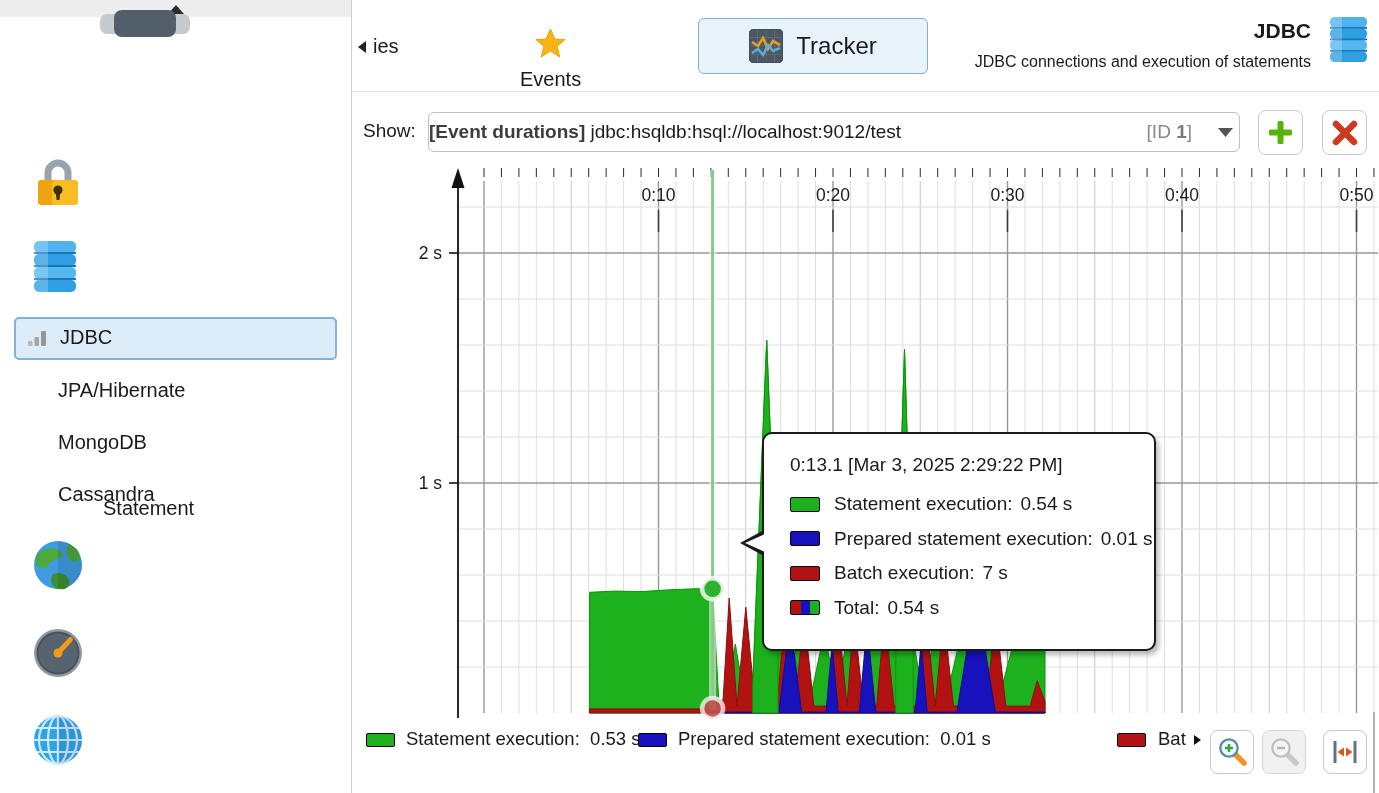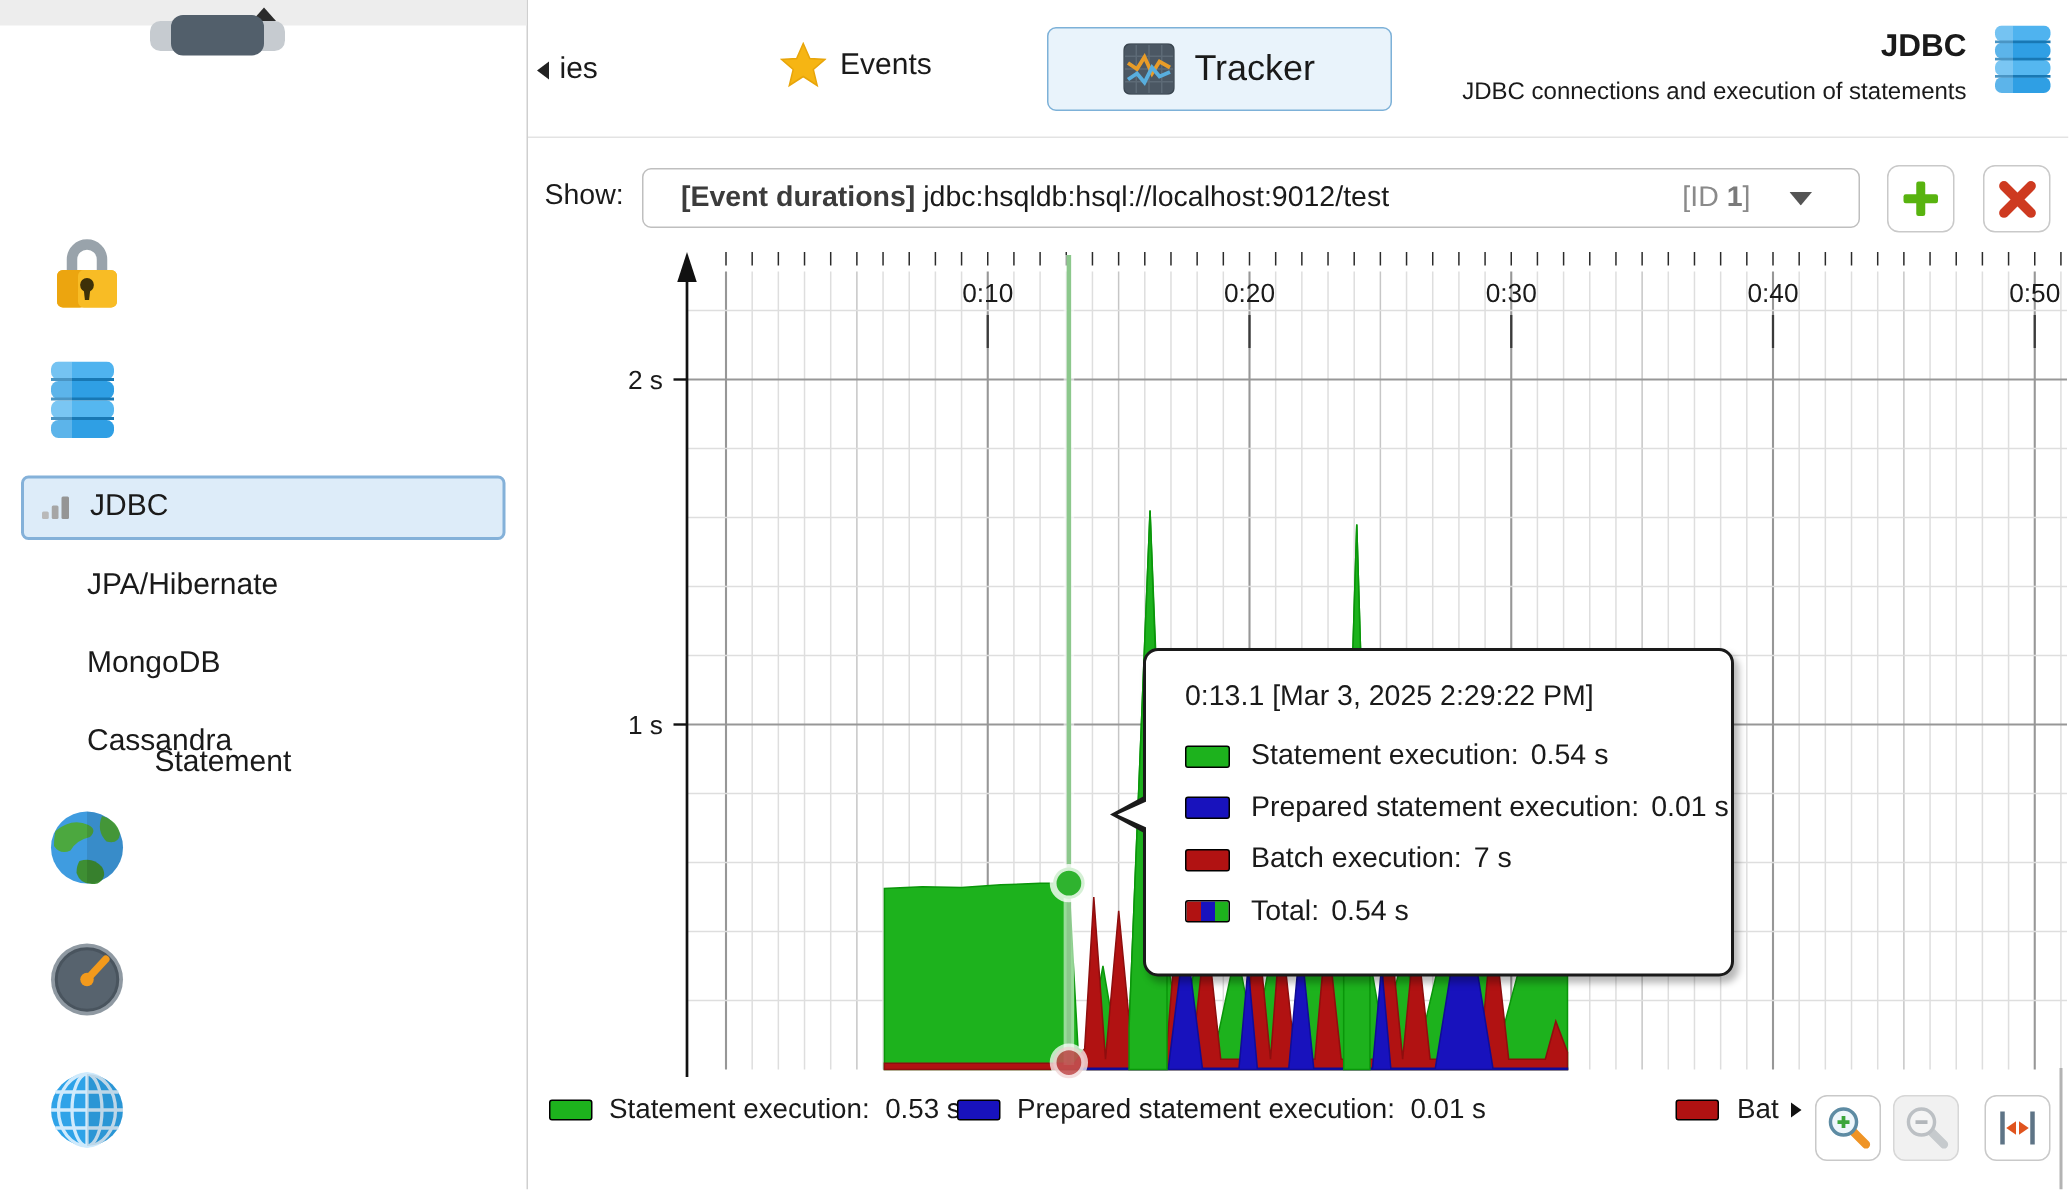--- a/index.html
+++ b/index.html
@@ -19,35 +19,35 @@
   .side-label.sub { left:58px; }
   .jdbc-row { position:absolute; left:14px; top:317px; width:323px; height:43px;
     background:#ddecf9; border:2px solid #84b1d9; border-radius:5px; cursor:pointer; }
 
   
   .main { position:absolute; left:352px; top:0; width:1027px; height:793px; background:#fff; }
   .toolbar-sep { position:absolute; left:0; top:91px; width:1027px; height:1px; background:#e3e3e3; }
   .tab-scroll-left { position:absolute; left:6px; top:41px; width:0; height:0; cursor:pointer;
     border-top:6px solid transparent; border-bottom:6px solid transparent; border-right:8px solid #222; }
   .tab-trunc { position:absolute; left:21px; top:35px; font-size:20px; cursor:pointer; }
-  .tab-events { position:absolute; left:168px; top:28px; display:flex; align-items:center; gap:9px; cursor:pointer; }
+  .tab-events { position:absolute; left:168px; top:28px; display:flex; align-items:center; gap:9px; cursor:pointer;flex-direction:column; }
   .tab-events .lbl { font-size:20px; }
   .tab-tracker { position:absolute; left:346px; top:18px; width:230px; height:56px;
     background:#e9f3fb; border:1.5px solid #7db1d8; border-radius:6px;
     display:flex; align-items:center; justify-content:center; gap:13px; cursor:pointer; }
   .tab-tracker .lbl { font-size:24px; }
   .probe-title { position:absolute; right:68px; top:19px; font-size:21px; font-weight:bold; text-align:right; }
   .probe-subtitle { position:absolute; right:68px; top:53px; font-size:16px; text-align:right; white-space:nowrap; }
   .hdr-db-icon { position:absolute; left:977px; top:17px; }
 
   
   .show-label { position:absolute; left:11px; top:120px; font-size:19px; }
   .show-dd { position:absolute; left:76px; top:112px; width:812px; height:40px;
     border:1px solid #bfbfbf; border-radius:6px; background:#fff; cursor:pointer;
-    display:flex; align-items:center; padding:0 25px; font-size:19px; }
+    display:flex; align-items:center; padding:0 0; font-size:19px; }
   .show-dd .kind { font-weight:bold; color:#3c3c3c; white-space:pre; }
   .show-dd .val { white-space:pre; }
   .show-dd .idtag { margin-left:auto; color:#8a8a8a; white-space:pre; }
   .show-dd .idtag b { color:#7a7a7a; }
   .show-dd .caret { margin-left:26px; margin-right:6px; }
   .sq-btn { position:absolute; top:110px; width:45px; height:45px; background:#fff;
     border:1.5px solid #c9c9c9; border-radius:8px; display:flex; align-items:center; justify-content:center; cursor:pointer; }
 
   
   #chart-svg { position:absolute; left:0; top:168px; overflow:visible; }

